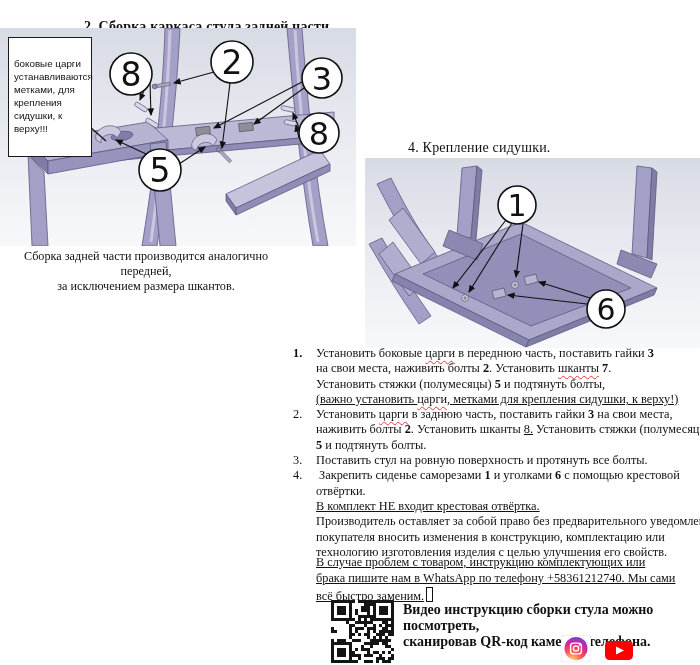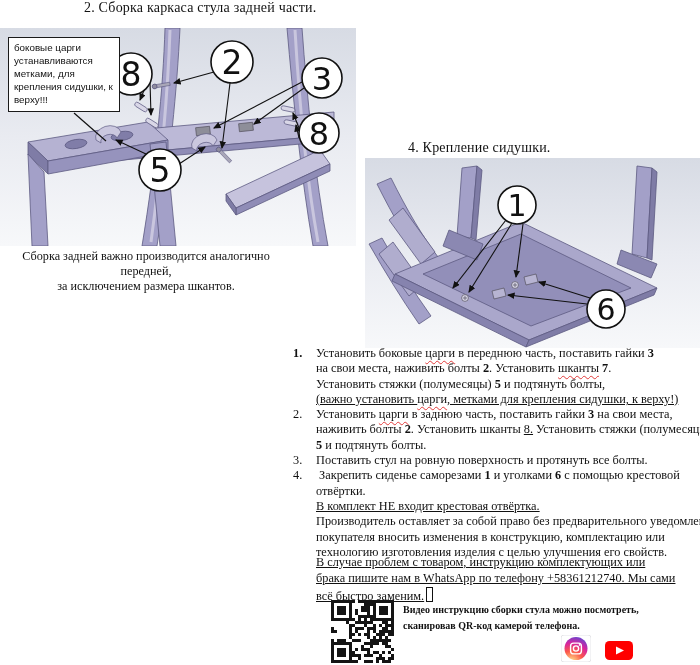--- a/index.html
+++ b/index.html
@@ -1,50 +1,50 @@
 <!DOCTYPE html>
 <html><head>
 <meta charset="utf-8">
 <style>
   html,body{margin:0;padding:0;background:#fff;}
   .page{position:relative;width:700px;height:665px;background:#ffffff;overflow:hidden;
         font-family:"Liberation Serif",serif;color:#111;}
   .abs{position:absolute;}
   .sec-title{font-size:14px;letter-spacing:.2px;}
   
-  .notebox{left:8px;top:37px;width:112px;border:1.6px solid #1a1a1a;background:#fff;
+  .notebox{left:8px;top:37px;width:84px;border:1.6px solid #1a1a1a;background:#fff;
            font-family:"Liberation Sans",sans-serif;font-size:9.8px;line-height:1.32;
-           padding:4px 5px;box-sizing:border-box;}
+           padding:20px 5px;box-sizing:border-box;}
   
   .caption{left:0;top:249px;width:292px;text-align:center;font-size:12.2px;line-height:15.2px;}
   
   .list{left:293px;top:346px;width:407px;font-size:12.3px;line-height:15.3px;}
   .li{display:flex;}
   .num{width:23px;flex:none;}
   .body{white-space:nowrap;}
   .b{font-weight:bold;}
   .bu{font-weight:normal;text-decoration:underline;}
   .sp{text-decoration-line:underline;text-decoration-style:wavy;text-decoration-color:#e23b3b;
       text-decoration-thickness:1px;text-underline-offset:2.5px;}
   .wa{left:316px;top:555px;font-size:12.3px;line-height:15.8px;white-space:nowrap;}
   .caret{display:inline-block;width:5px;height:13px;border:1.2px solid #111;margin-left:2px;
          vertical-align:-2px;}
   
   .qr{left:331px;top:600px;width:63px;height:63px;background:#fff;}
-  .qrtext{left:403px;top:602px;font-size:10px;font-weight:bold;line-height:16px;}
+  .qrtext{left:403px;top:602px;font-size:14px;font-weight:bold;line-height:16px;}
   .ig{left:561px;top:635px;width:30px;height:27px;cursor:pointer;}
   .yt{left:605px;top:641px;width:28px;height:19px;cursor:pointer;}
   svg text{user-select:none;}
 </style>
 </head>
 <body>
 
 <div class="page">
 
-  <div class="abs sec-title" style="left:84px;top:0;">2.  Сборка каркаса стула задней части.</div>
+  <div class="abs sec-title" style="left:84px;top:19px;font-weight:bold;">2.  Сборка каркаса стула задней части.</div>
 
   <svg class="abs" style="left:0;top:28px;" width="356" height="218" viewBox="0 0 356 218">
     <defs>
       <linearGradient id="g1" x1="0" y1="0" x2="0" y2="1">
         <stop offset="0" stop-color="#d7dbe4"></stop>
           <stop offset="0.5" stop-color="#e9ebf1"></stop>
         <stop offset="1" stop-color="#f7f8fa"></stop>
       </linearGradient>
       <marker id="a1" markerWidth="8" markerHeight="8" refX="6" refY="3" orient="auto">
         <path d="M0,0 L7,3 L0,6 Z" fill="#111"></path>
@@ -140,21 +140,21 @@
     </g>
     <g>
       <circle cx="160" cy="142" r="21" fill="#fff" stroke="#111" stroke-width="1.6"></circle>
       <text x="160" y="154" text-anchor="middle" font-size="33" font-family="DejaVu Sans, sans-serif" fill="#111">5</text>
     </g>
   </svg>
 
   <div class="abs notebox">боковые царги устанавливаются метками, для крепления сидушки, к верху!!!</div>
 
   <div class="abs caption">
-    <div>Сборка задней важно производится аналогично передней,</div>
+    <div>Сборка задней части производится аналогично передней,</div>
     <div>за исключением размера шкантов.</div>
   </div>
 
   <div class="abs sec-title" style="left:408px;top:140px;">4.   Крепление сидушки.</div>
 
   <svg class="abs" style="left:365px;top:158px;" width="335" height="190" viewBox="0 0 335 190">
     <defs>
       <linearGradient id="g2" x1="0" y1="0" x2="0" y2="1">
         <stop offset="0" stop-color="#d7dbe4"></stop>
           <stop offset="0.5" stop-color="#e9ebf1"></stop>

